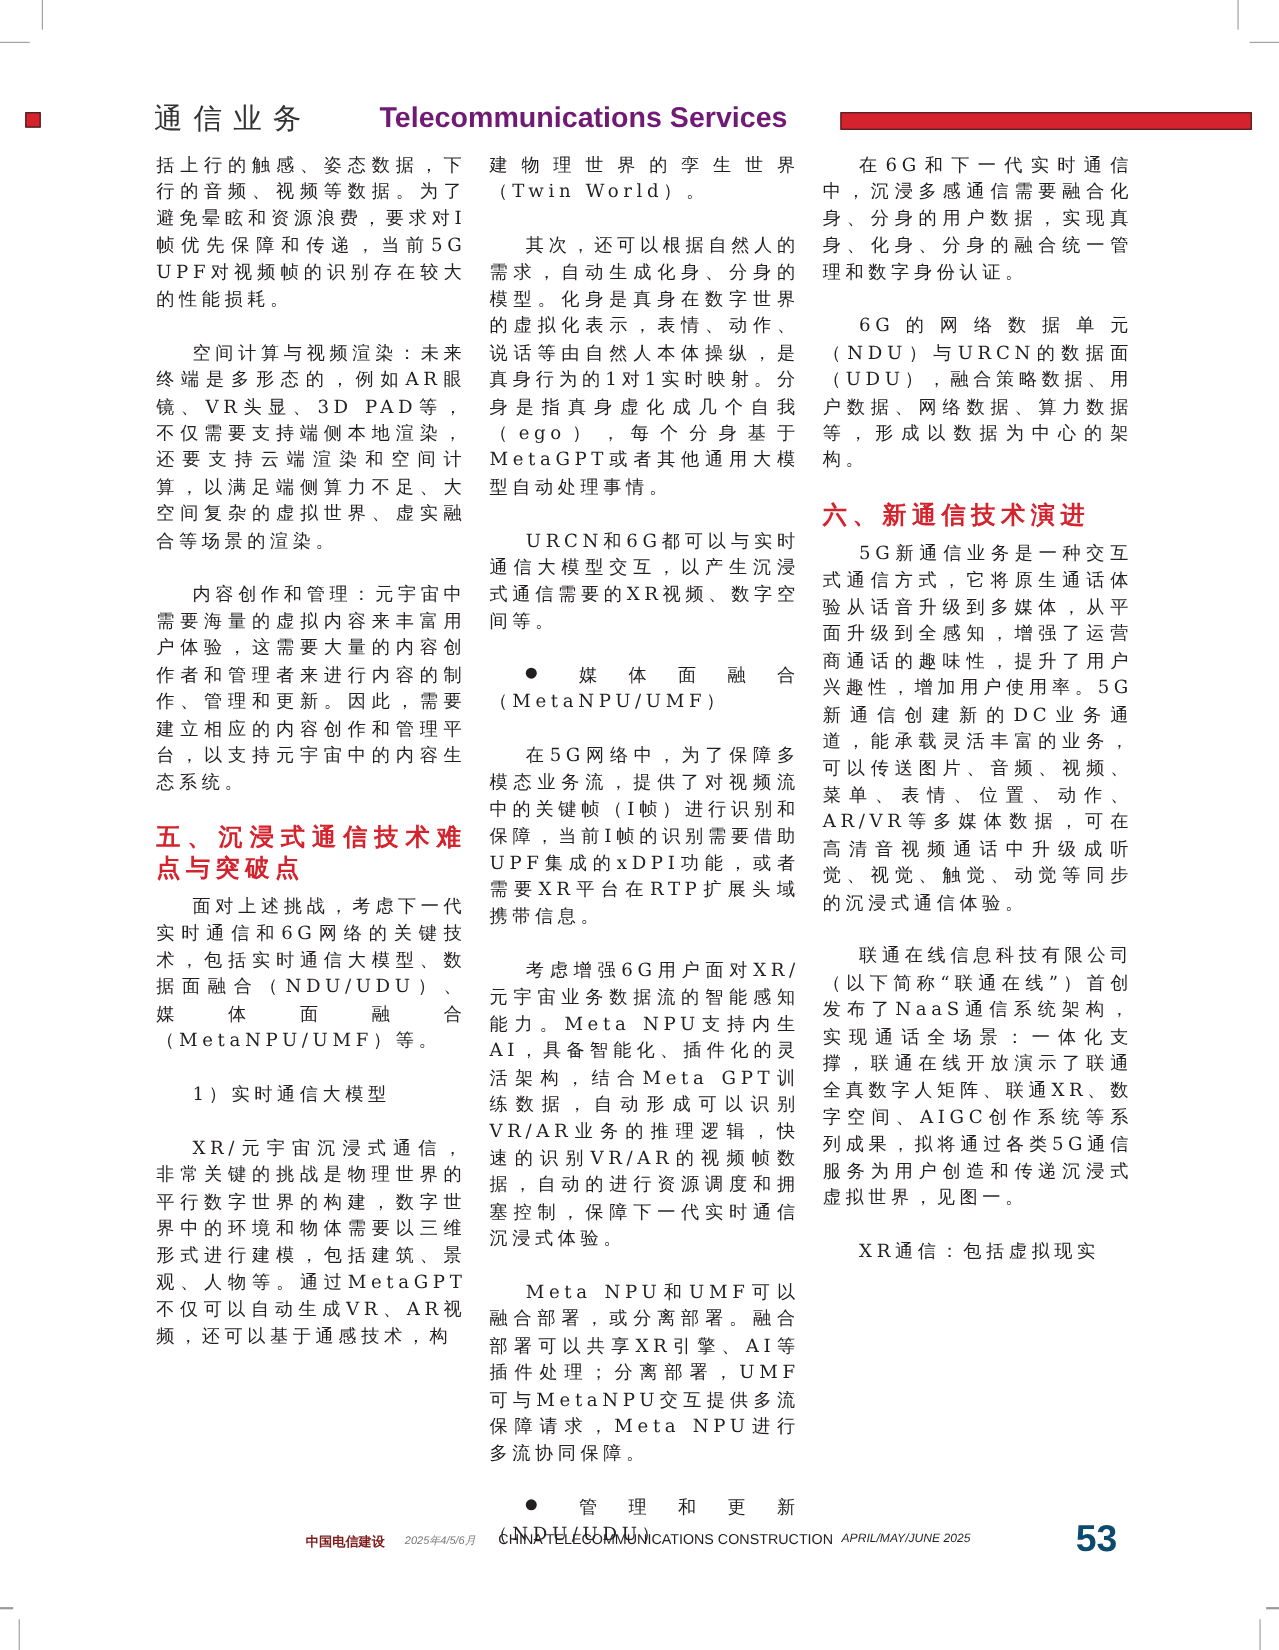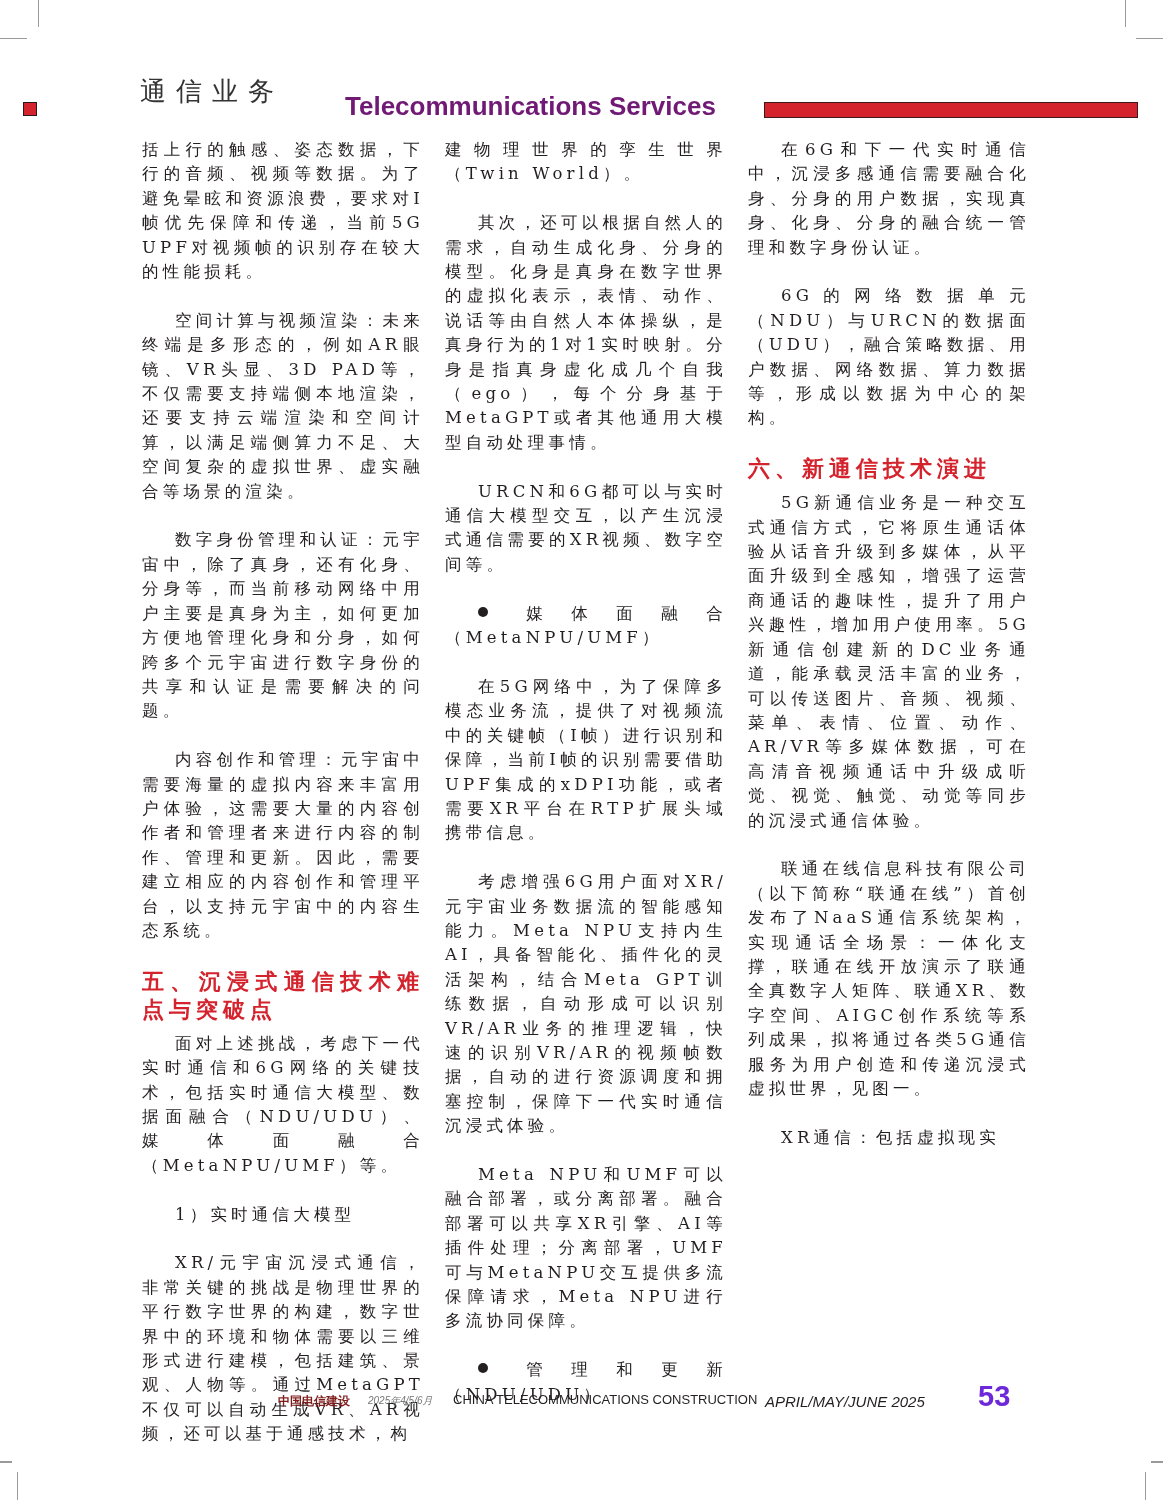--- a/index.html
+++ b/index.html
@@ -1,21 +1,21 @@
 <!DOCTYPE html>
 <html><head>
 <meta charset="utf-8">
 <style>
   html, body { margin: 0; padding: 0; background: #ffffff; }
   body { width: 1163px; height: 1500px; position: relative; overflow: hidden;
          font-family: "DejaVu Serif", "Liberation Serif", serif; color: #231f20; }
   .crop { position: absolute; background: #9a9a9a; }
   .h-square { position: absolute; left: 23px; top: 102px; width: 14px; height: 14px;
               background: #d4232d; border: 1px solid #2b1a1a; box-sizing: border-box; }
-  .h-title { position: absolute; left: 140px; top: 74px; font-family: "DejaVu Sans", sans-serif;
+  .h-title { position: absolute; left: 140px; top: 90px; font-family: "DejaVu Sans", sans-serif;
              font-size: 26px; letter-spacing: 10px; color: #333; font-weight: normal; }
   .h-en { position: absolute; left: 345px; top: 91px; font-family: "Liberation Sans", sans-serif;
           font-size: 26px; font-weight: bold; color: #701a75; letter-spacing: 0px; }
   .h-bar { position: absolute; left: 764px; top: 102px; width: 374px; height: 16px;
            background: #d4232d; border: 1px solid #3a1a1a; box-sizing: border-box; }
   .col { position: absolute; top: 138px; width: 282px; font-size: 16.5px; line-height: 24.4px;
          letter-spacing: 4.2px; text-align: justify; }
   .col p { margin: 0 0 24.4px 0; text-indent: 2em; }
   .col p.noindent { text-indent: 0; }
   .col h2 { margin: 0 0 8px 0; font-family: "DejaVu Sans", sans-serif; font-weight: bold;
@@ -24,22 +24,22 @@
   .col2 { left: 445px; }
   .col3 { left: 748px; }
   .bullet { display: inline-block; width: 10px; height: 10px; border-radius: 50%;
             background: #231f20; margin-right: 14px; vertical-align: 2px; }
   .footer { position: absolute; left: 278px; top: 1388px; width: 760px; height: 40px;
             font-family: "Liberation Sans", sans-serif; }
   .f-cn { position: absolute; left: 0; top: 5px; font-size: 12px; font-weight: bold; color: #7f1d1d;
           font-family: "DejaVu Sans", sans-serif; }
   .f-date { position: absolute; left: 90px; top: 6px; font-size: 10px; font-style: italic; color: #777; }
   .f-en { position: absolute; left: 175px; top: 4px; font-size: 13px; color: #231f20; }
-  .f-month { position: absolute; left: 487px; top: 5px; font-size: 15px; font-style: italic; color: #231f20; }
-  .f-page { position: absolute; left: 700px; top: -8px; font-size: 29px; font-weight: bold; color: #6d28d9; }
+  .f-month { position: absolute; left: 487px; top: 5px; font-size: 11px; font-style: italic; color: #231f20; }
+  .f-page { position: absolute; left: 700px; top: -8px; font-size: 34px; font-weight: bold; color: #0c4a6e; }
 </style>
 </head>
 <body>
 
 <div class="crop" style="left:38px;top:0;width:1px;height:27px;"></div>
 <div class="crop" style="left:0;top:38px;width:27px;height:1px;"></div>
 <div class="crop" style="left:1125px;top:0;width:1px;height:27px;"></div>
 <div class="crop" style="left:1136px;top:38px;width:27px;height:1px;"></div>
 <div class="crop" style="left:0;top:1461px;width:12px;height:2px;"></div>
 <div class="crop" style="left:17px;top:1472px;width:1px;height:28px;"></div>
@@ -49,21 +49,20 @@
 <div>
   <div class="h-square"></div>
   <div class="h-title">通信业务</div>
   <div class="h-en">Telecommunications Services</div>
   <div class="h-bar"></div>
 </div>
 
 <div class="col col1" id="col0">
     <p class="noindent">括上行的触感、姿态数据，下行的音频、视频等数据。为了避免晕眩和资源浪费，要求对I帧优先保障和传递，当前5G UPF对视频帧的识别存在较大的性能损耗。</p>
     <p>空间计算与视频渲染：未来终端是多形态的，例如AR眼镜、VR头显、3D PAD等，不仅需要支持端侧本地渲染，还要支持云端渲染和空间计算，以满足端侧算力不足、大空间复杂的虚拟世界、虚实融合等场景的渲染。</p>
-    <p>数字身份管理和认证：元宇宙中，除了真身，还有化身、分身等，而当前移动网络中用户主要是真身为主，如何更加方便地管理化身和分身，如何跨多个元宇宙进行数字身份的共享和认证是需要解决的问题。</p>
     <p>内容创作和管理：元宇宙中需要海量的虚拟内容来丰富用户体验，这需要大量的内容创作者和管理者来进行内容的制作、管理和更新。因此，需要建立相应的内容创作和管理平台，以支持元宇宙中的内容生态系统。</p>
     <h2>五、沉浸式通信技术难点与突破点</h2>
     <p>面对上述挑战，考虑下一代实时通信和6G网络的关键技术，包括实时通信大模型、数据面融合（NDU/UDU）、媒体面融合（MetaNPU/UMF）等。</p>
     <p>1）实时通信大模型</p>
     <p>XR/元宇宙沉浸式通信，非常关键的挑战是物理世界的平行数字世界的构建，数字世界中的环境和物体需要以三维形式进行建模，包括建筑、景观、人物等。通过MetaGPT不仅可以自动生成VR、AR视频，还可以基于通感技术，构</p>
   </div>
 <div class="col col2" id="col1">
     <p class="noindent">建物理世界的孪生世界（Twin World）。</p>
     <p>其次，还可以根据自然人的需求，自动生成化身、分身的模型。化身是真身在数字世界的虚拟化表示，表情、动作、说话等由自然人本体操纵，是真身行为的1对1实时映射。分身是指真身虚化成几个自我（ego），每个分身基于MetaGPT或者其他通用大模型自动处理事情。</p>
     <p>URCN和6G都可以与实时通信大模型交互，以产生沉浸式通信需要的XR视频、数字空间等。</p>

